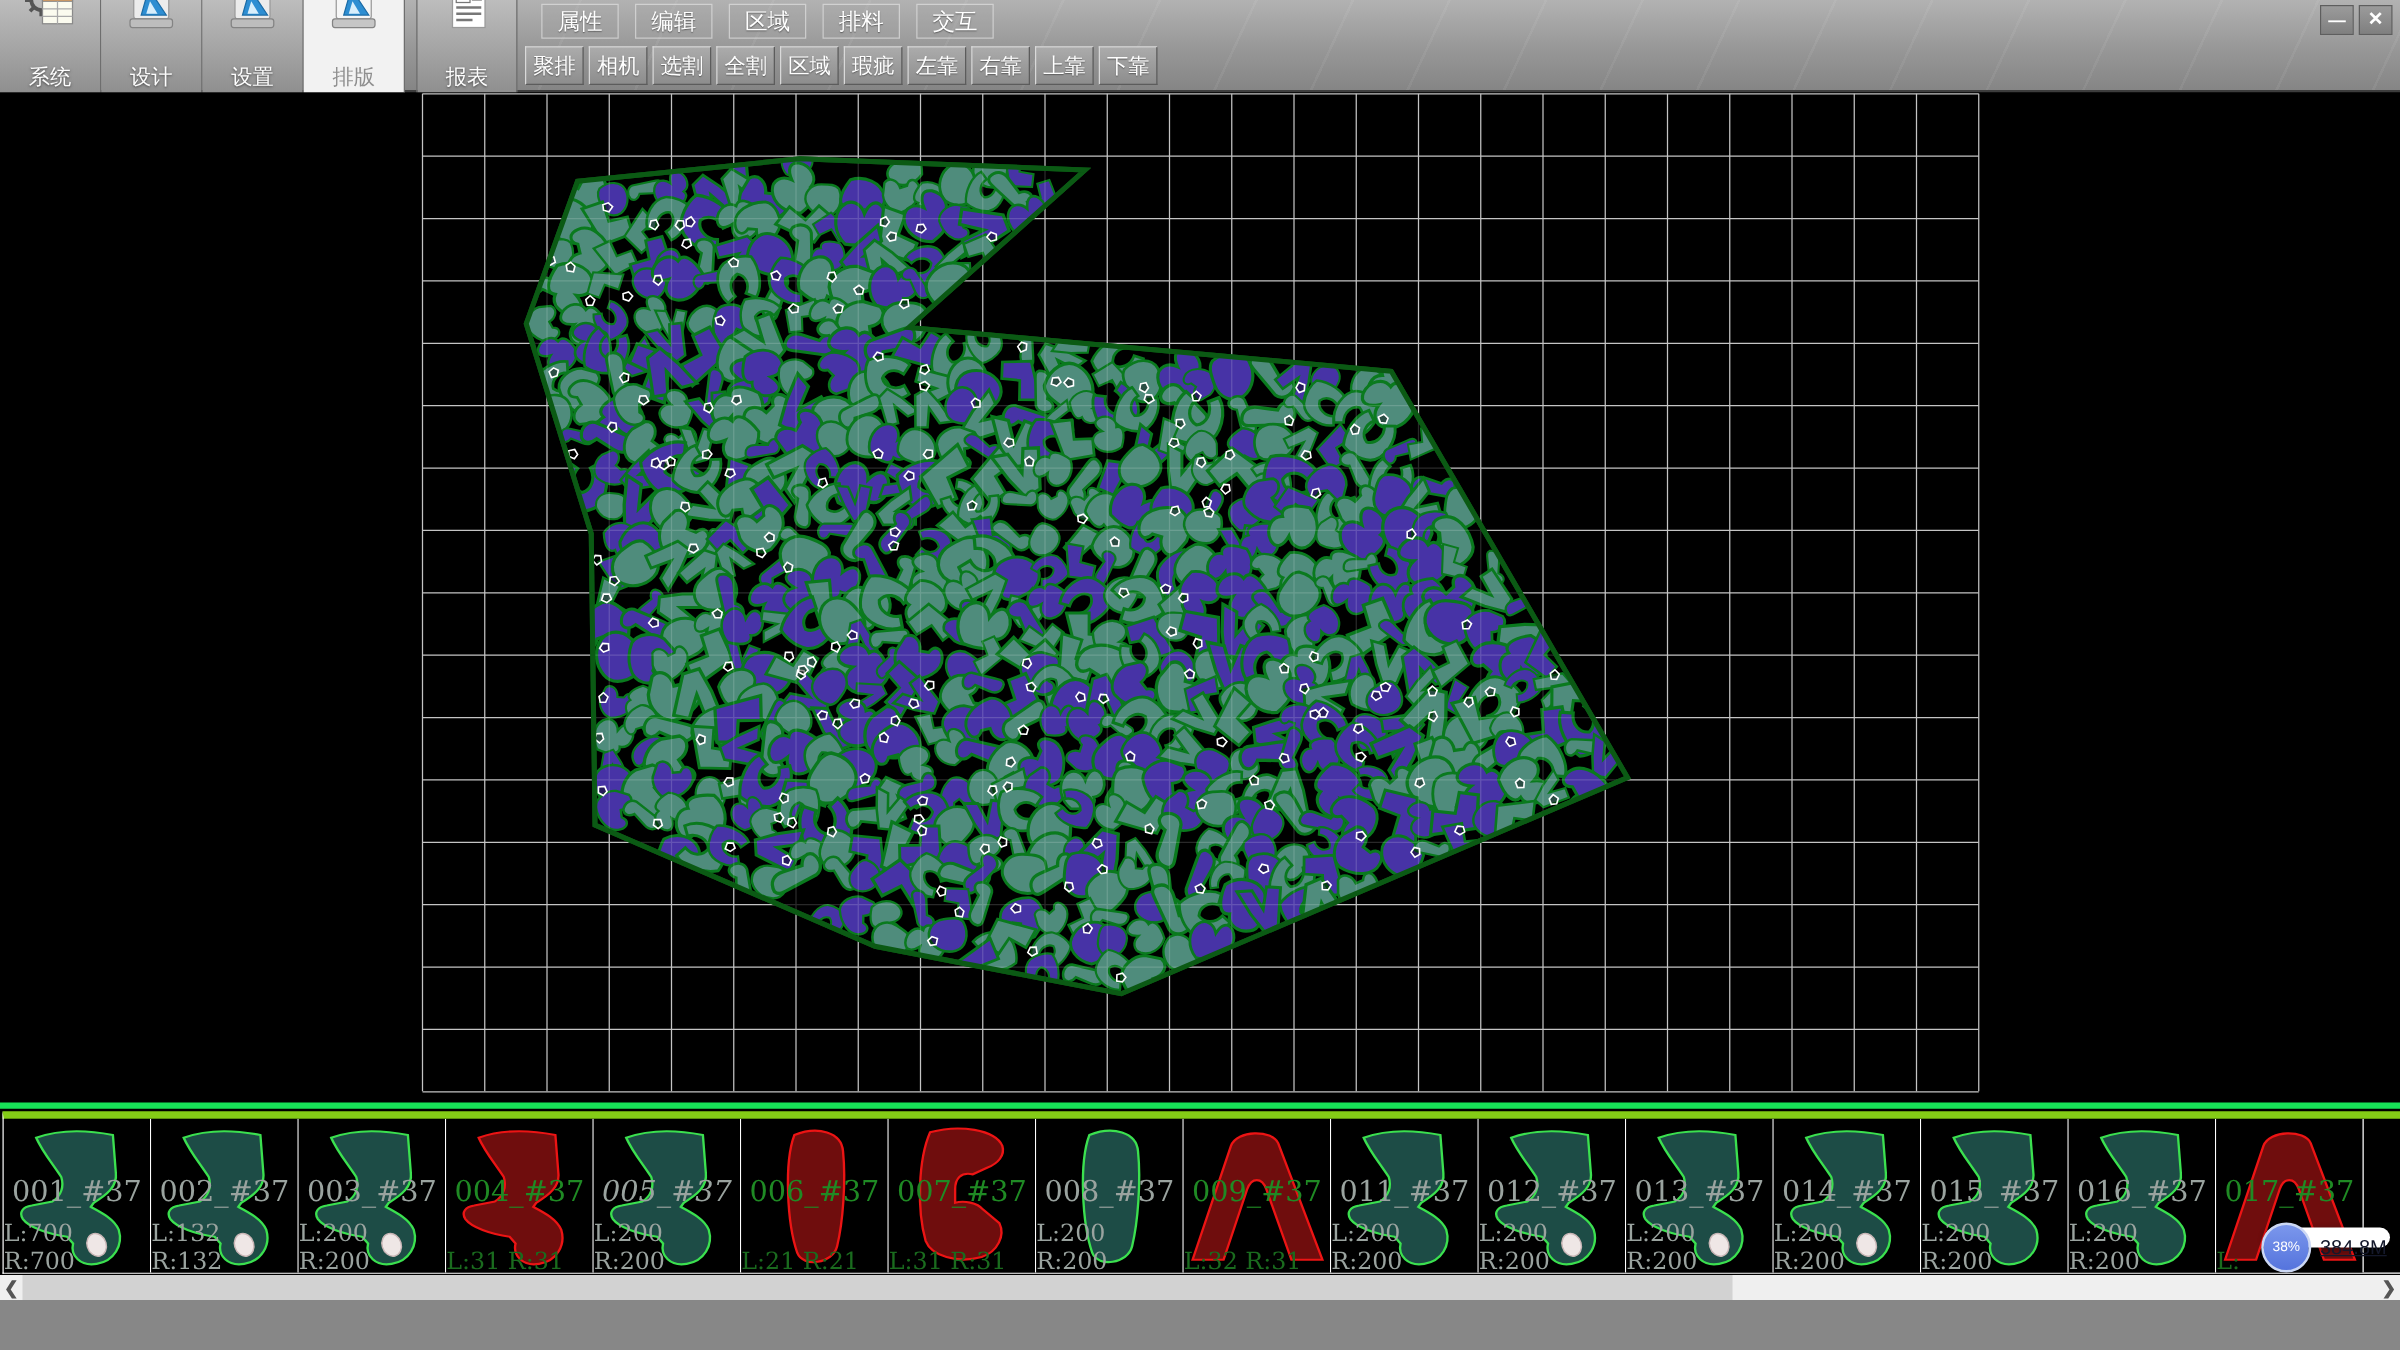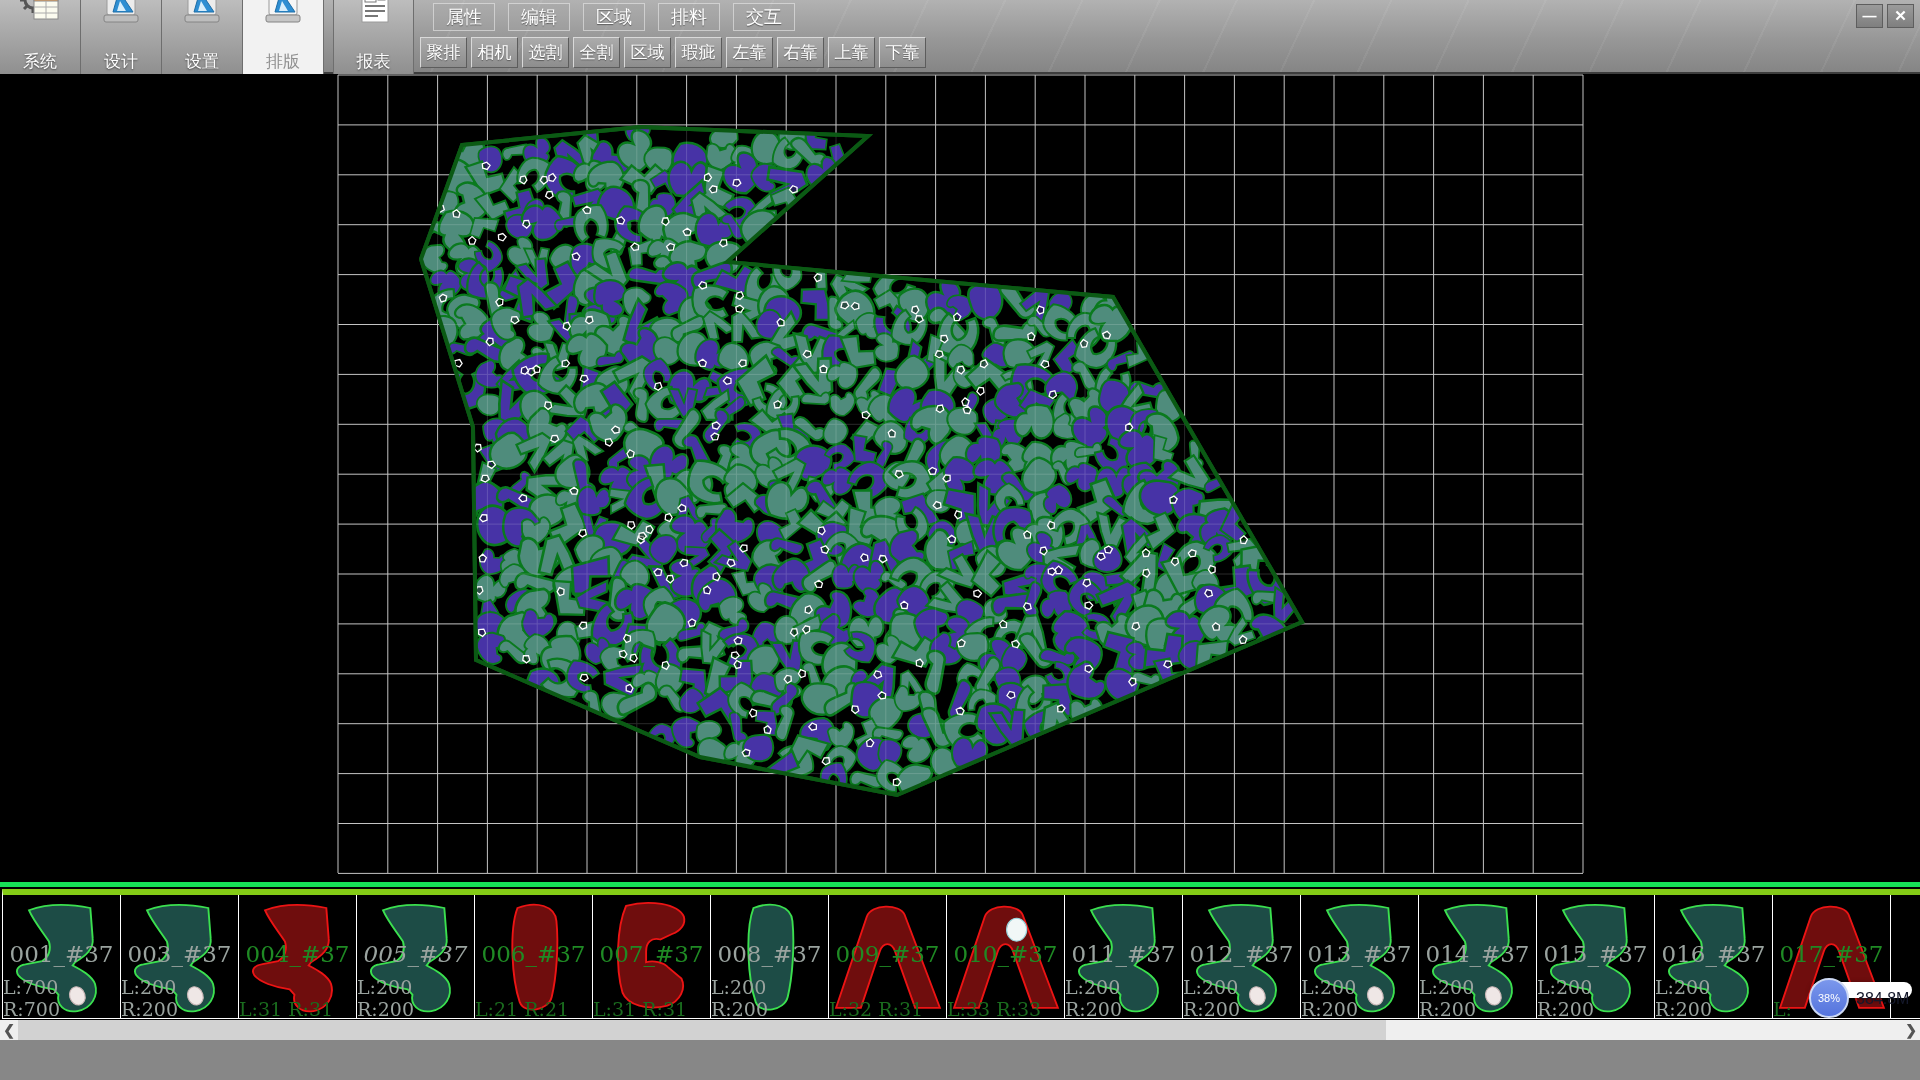--- a/index.html
+++ b/index.html
@@ -63,21 +63,21 @@
   #sarrow-l{left:0;} #sarrow-r{right:0;}
   #bottombar{position:absolute;left:0;top:1040px;width:1920px;height:40px;background:#878787;}
 
   
   #badge{position:absolute;left:1812px;top:982px;width:100px;height:16px;background:#fff;
          border-radius:17px;box-shadow:0 2px 6px rgba(0,0,0,.45);z-index:5;}
   #badge .circ{position:absolute;left:-3px;top:-4px;width:40px;height:40px;border-radius:50%;
          background:linear-gradient(180deg,#7b97ec,#5574dd);border:2px solid #ccd8f4;
          color:#fff;font-size:11px;display:flex;align-items:center;justify-content:center;}
   #badge .mem{position:absolute;left:44px;top:0;height:33px;line-height:33px;
-         font-size:16px;color:#14182b;}
+         font-size:16px;color:#14182b;text-decoration:underline;}
 </style>
 </head>
 <body>
 
 <div class="header">
   <div class="streaks"></div>
 
   <div class="bigbtns">
     <div class="bigbtn">
       <span>
@@ -1083,20 +1083,28 @@
           <ellipse cx="63" cy="93" rx="6.5" ry="8.5" transform="rotate(-15 63 93)" fill="#efe7e6" stroke="#c9b6b6"></ellipse>
         </svg>
         <div class="t-label" style="color: rgb(154, 163, 159);">001_#37</div>
         <div class="t-lr" style="color: rgb(154, 163, 159);">L:700 R:700</div>
       </div>
       <div class="cell">
         <svg width="118" height="128" viewBox="0 0 100 118" preserveAspectRatio="none">
           <path d="M22,14 C40,7 60,9 74,12 L76,40 C77,50 70,56 61,62 L59,65 C66,69 75,74 78,82 C81,93 75,105 63,107 C52,109 45,101 47,92 L43,87 C30,85 17,80 13,74 C10,69 13,65 19,64 L33,61 C39,57 41,50 39,43 C33,33 26,24 22,14 Z" fill="#1d4c46" stroke="#3be04f" stroke-width="1.6"></path>
           <ellipse cx="63" cy="93" rx="6.5" ry="8.5" transform="rotate(-15 63 93)" fill="#efe7e6" stroke="#c9b6b6"></ellipse>
         </svg>
+        <div class="t-label" style="color: rgb(154, 163, 159);">002_#37</div>
+        <div class="t-lr" style="color: rgb(154, 163, 159);">L:132 R:132</div>
+      </div>
+      <div class="cell">
+        <svg width="118" height="128" viewBox="0 0 100 118" preserveAspectRatio="none">
+          <path d="M22,14 C40,7 60,9 74,12 L76,40 C77,50 70,56 61,62 L59,65 C66,69 75,74 78,82 C81,93 75,105 63,107 C52,109 45,101 47,92 L43,87 C30,85 17,80 13,74 C10,69 13,65 19,64 L33,61 C39,57 41,50 39,43 C33,33 26,24 22,14 Z" fill="#1d4c46" stroke="#3be04f" stroke-width="1.6"></path>
+          <ellipse cx="63" cy="93" rx="6.5" ry="8.5" transform="rotate(-15 63 93)" fill="#efe7e6" stroke="#c9b6b6"></ellipse>
+        </svg>
         <div class="t-label" style="color: rgb(154, 163, 159);">003_#37</div>
         <div class="t-lr" style="color: rgb(154, 163, 159);">L:200 R:200</div>
       </div>
       <div class="cell">
         <svg width="118" height="128" viewBox="0 0 100 118" preserveAspectRatio="none">
           <path d="M22,14 C40,7 60,9 74,12 L76,40 C77,50 70,56 61,62 L59,65 C66,69 75,74 78,82 C81,93 75,105 63,107 C52,109 45,101 47,92 L43,87 C30,85 17,80 13,74 C10,69 13,65 19,64 L33,61 C39,57 41,50 39,43 C33,33 26,24 22,14 Z" fill="#6f0d0d" stroke="#ec1414" stroke-width="1.6"></path>
         </svg>
         <div class="t-label" style="color: rgb(31, 138, 36);">004_#37</div>
         <div class="t-lr" style="color: rgb(26, 107, 30);">L:31 R:31</div>
       </div>
@@ -1127,28 +1135,20 @@
         </svg>
         <div class="t-label" style="color: rgb(154, 163, 159);">008_#37</div>
         <div class="t-lr" style="color: rgb(154, 163, 159);">L:200 R:200</div>
       </div>
       <div class="cell">
         <svg width="118" height="128" viewBox="0 0 100 118" preserveAspectRatio="none">
           <path d="M6,104 L32,20 C36,8 60,8 64,18 L94,104 L73,104 L56,52 C53,43 46,43 43,52 L27,104 Z" fill="#6f0d0d" stroke="#ec1414" stroke-width="1.6"></path>
         </svg>
         <div class="t-label" style="color: rgb(31, 138, 36);">009_#37</div>
         <div class="t-lr" style="color: rgb(26, 107, 30); margin-top: 40px;">L:32 R:31</div>
-      </div>
-      <div class="cell">
-        <svg width="118" height="128" viewBox="0 0 100 118" preserveAspectRatio="none">
-          <path d="M6,104 L32,20 C36,8 60,8 64,18 L94,104 L73,104 L56,52 C53,43 46,43 43,52 L27,104 Z" fill="#6f0d0d" stroke="#ec1414" stroke-width="1.6"></path>
-          <ellipse cx="59" cy="32" rx="8.5" ry="10.5" fill="#f1f7f7" stroke="#99d6de"></ellipse>
-        </svg>
-        <div class="t-label" style="color: rgb(31, 138, 36);">010_#37</div>
-        <div class="t-lr" style="color: rgb(26, 107, 30);">L:33 R:33</div>
       </div>
       <div class="cell">
         <svg width="118" height="128" viewBox="0 0 100 118" preserveAspectRatio="none">
           <path d="M22,14 C40,7 60,9 74,12 L76,40 C77,50 70,56 61,62 L59,65 C66,69 75,74 78,82 C81,93 75,105 63,107 C52,109 45,101 47,92 L43,87 C30,85 17,80 13,74 C10,69 13,65 19,64 L33,61 C39,57 41,50 39,43 C33,33 26,24 22,14 Z" fill="#1d4c46" stroke="#3be04f" stroke-width="1.6"></path>
         </svg>
         <div class="t-label" style="color: rgb(154, 163, 159);">011_#37</div>
         <div class="t-lr" style="color: rgb(154, 163, 159);">L:200 R:200</div>
       </div>
       <div class="cell">
         <svg width="118" height="128" viewBox="0 0 100 118" preserveAspectRatio="none">

